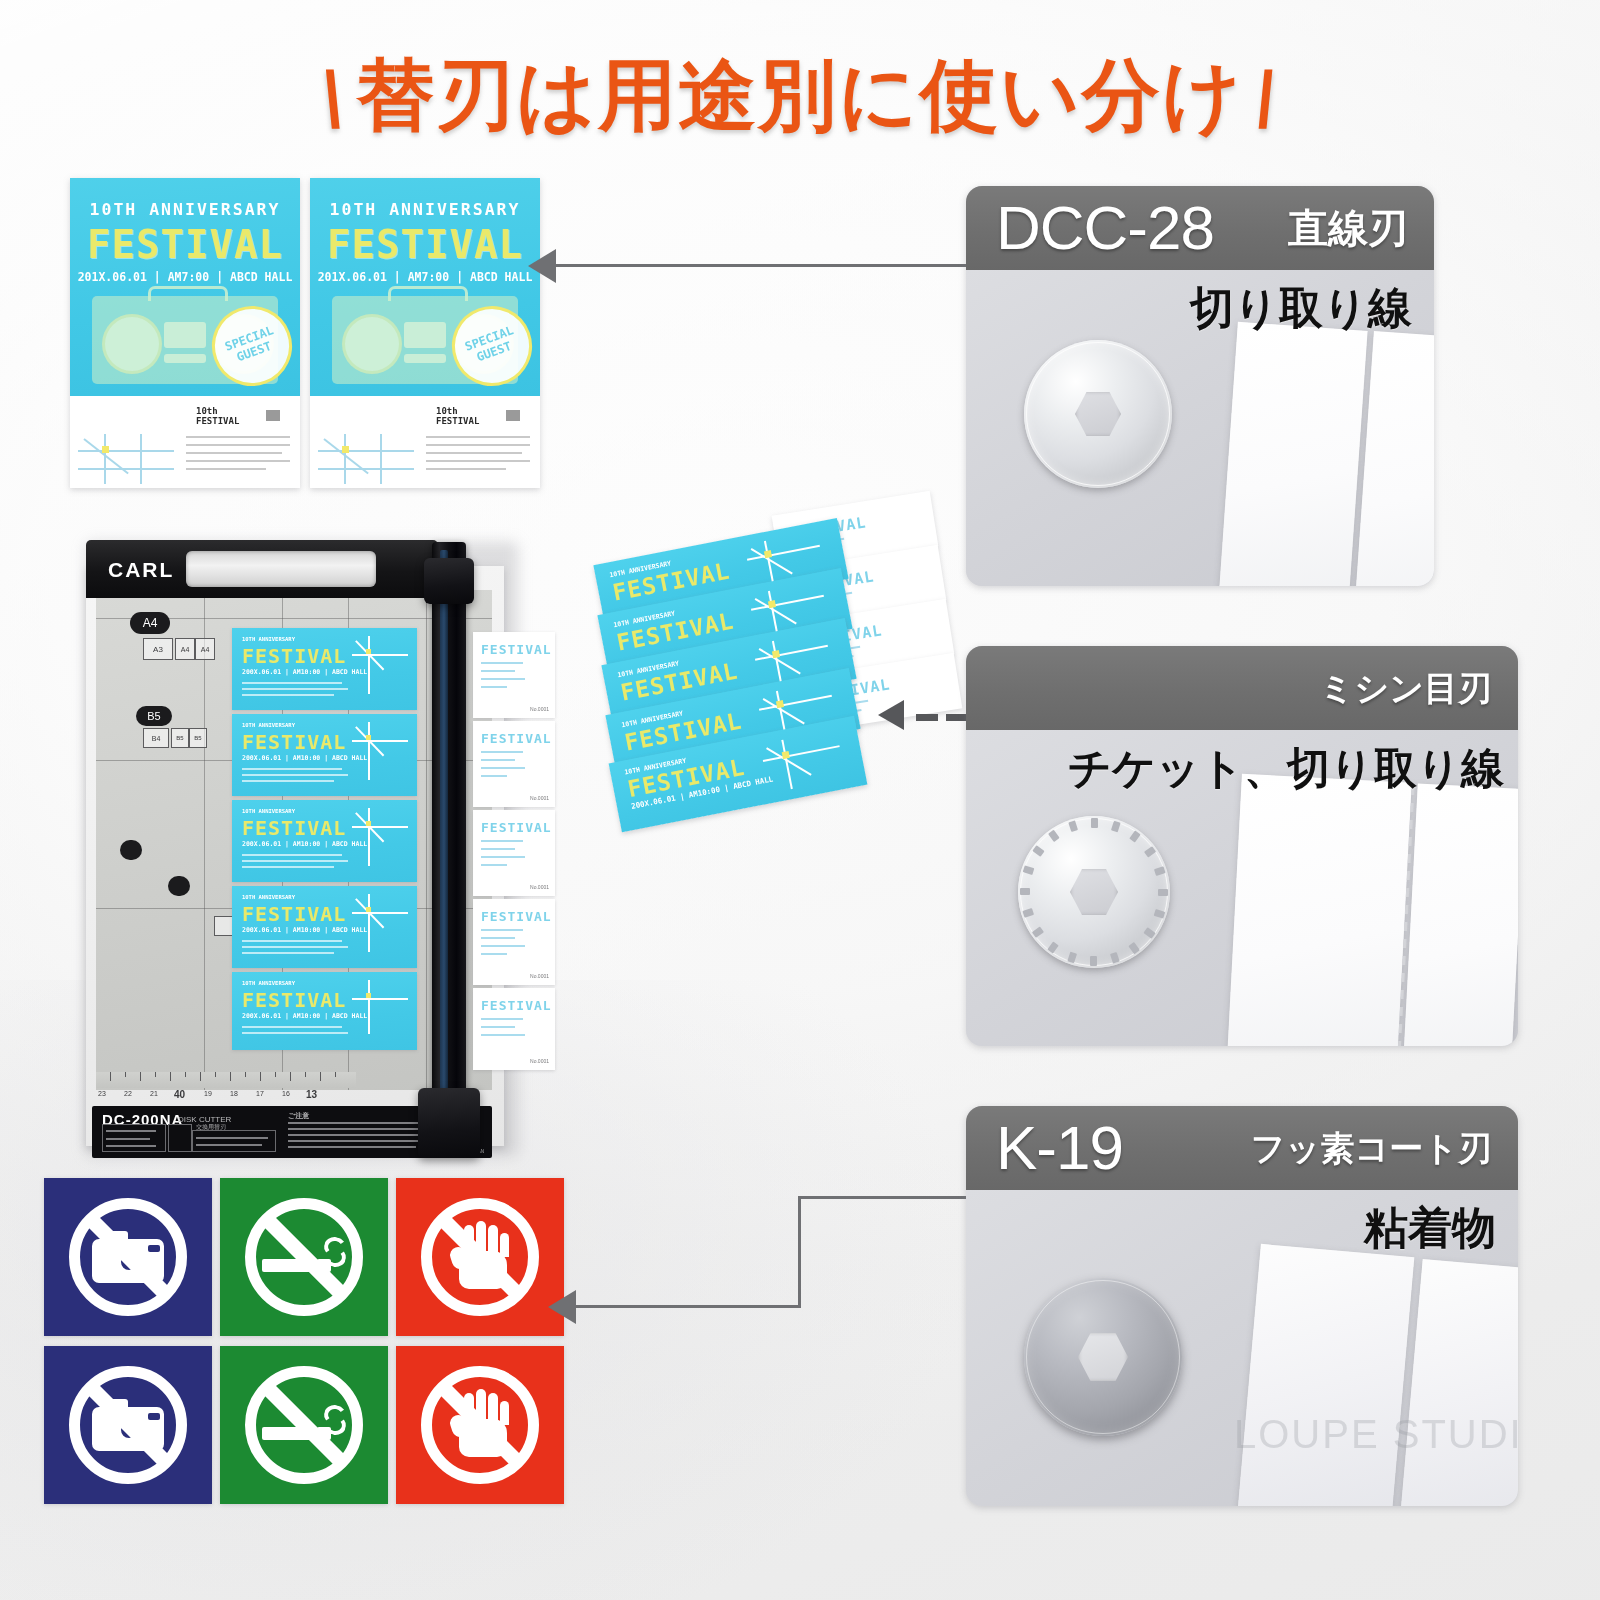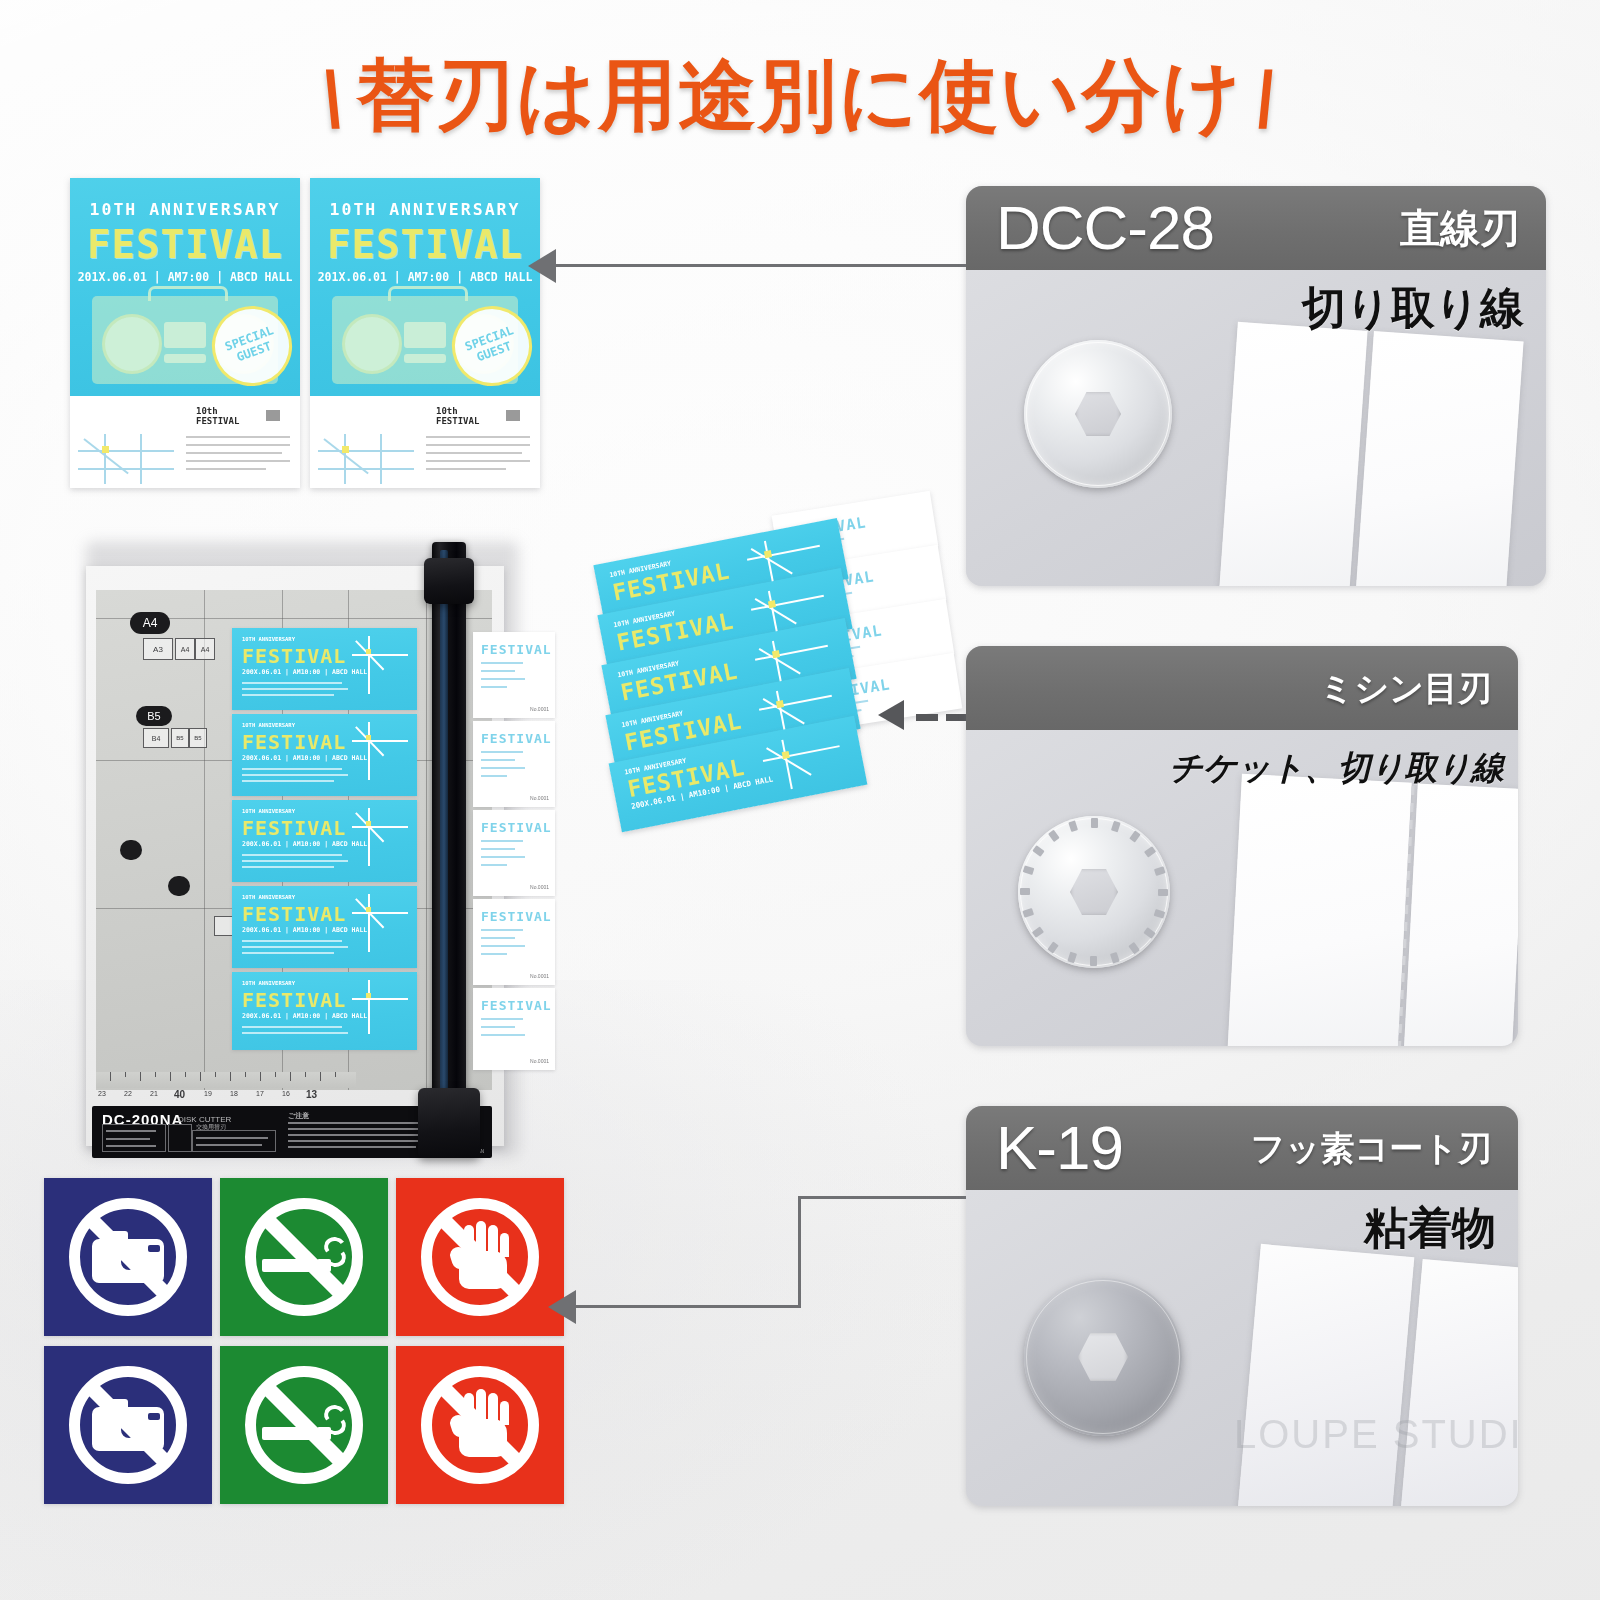--- a/index.html
+++ b/index.html
@@ -83,21 +83,21 @@
     position:absolute;right:22px;top:14px;
     font-family:"DejaVu Sans","Liberation Sans",sans-serif;
     font-weight:bold;
     font-size:44px;
     line-height:48px;
     color:#101010;
     white-space:nowrap;
     z-index:6;
     text-shadow:0 1px 1px rgba(255,255,255,0.5);
   }
-  .card-use.wide{font-size:33px;right:14px;font-style:italic;}
+  .card-use.wide{font-size:43px;right:14px;}
 
   
   .blade{
     position:absolute;border-radius:50%;
     background:
       radial-gradient(circle at 35% 28%, #ffffff 0%, #eceef0 28%, #dcdee2 55%, #c8cace 78%, #b9bbc0 100%);
     box-shadow:0 3px 7px rgba(100,100,105,0.45), inset 0 0 12px rgba(255,255,255,0.85);
   }
   .blade.coated{
     background:
@@ -674,20 +674,24 @@
       <div class="spec-row" style="left:196px;top:34px;width:160px;"></div>
       <div class="spec-row" style="left:196px;top:40px;width:128px;"></div>
       <div class="spec-row" style="left:14px;top:24px;width:50px;"></div>
       <div class="spec-row" style="left:14px;top:32px;width:44px;"></div>
       <div class="spec-row" style="left:14px;top:39px;width:50px;"></div>
       <div class="spec-row" style="left:104px;top:31px;width:72px;"></div>
       <div class="spec-row" style="left:104px;top:38px;width:66px;"></div>
       <div class="spec-sub" style="right:8px;bottom:4px;font-size:4.5px;">MADE IN JAPAN</div>
     </div>
 
+    <div class="cutter-top" style="left:6px;top:12px;width:352px;height:58px;">
+      <div class="carl" style="left:22px;top:18px;font-size:21px;">CARL</div>
+      <div class="handle" style="left:100px;top:11px;width:190px;height:36px;"></div>
+    </div>
 
     <div class="rail" style="left:352px;top:14px;width:34px;height:570px;"></div>
     <div class="rail-accent" style="left:360px;top:22px;width:8px;height:556px;"></div>
     <div class="carriage" style="left:344px;top:30px;width:50px;height:46px;"></div>
     <div class="carriage" style="left:338px;top:560px;width:62px;height:70px;"></div>
   </div>
 
   <div style="position:absolute;left:44px;top:1178px;width:520px;height:340px;">
 
     <div class="sticker" style="left:0;top:0;width:168px;height:158px;background:#2b2f7a;">
@@ -774,21 +778,21 @@
 
   <div class="dash-seg" style="left:946px;top:714px;width:22px;"></div>
   <div class="dash-seg" style="left:916px;top:714px;width:22px;"></div>
   <div class="arrow-left" style="left:878px;top:700px;border-top-width:15px;border-bottom-width:15px;border-right-width:26px;border-right-color:#56575a;"></div>
 
   <div class="conn v" style="left:798px;top:1196px;height:112px;"></div>
   <div class="conn h" style="left:798px;top:1196px;width:170px;"></div>
   <div class="conn h" style="left:576px;top:1305px;width:225px;"></div>
   <div class="arrow-left" style="left:548px;top:1290px;"></div>
 
-  <div class="card" style="left:966px;top:186px;width:580px;height:400px;">
+  <div class="card" style="left:966px;top:186px;width:468px;height:400px;">
     <div class="card-head">
       <span class="card-code">DCC-28</span>
       <span class="card-kind">直線刃</span>
     </div>
     <div class="card-body" style="height:316px;">
       <div class="card-use">切り取り線</div>
 
       <div class="blade" style="left:58px;top:70px;width:148px;height:148px;">
         <div class="rim"></div>
         <div class="hex" style="width:46px;height:46px;"></div>

